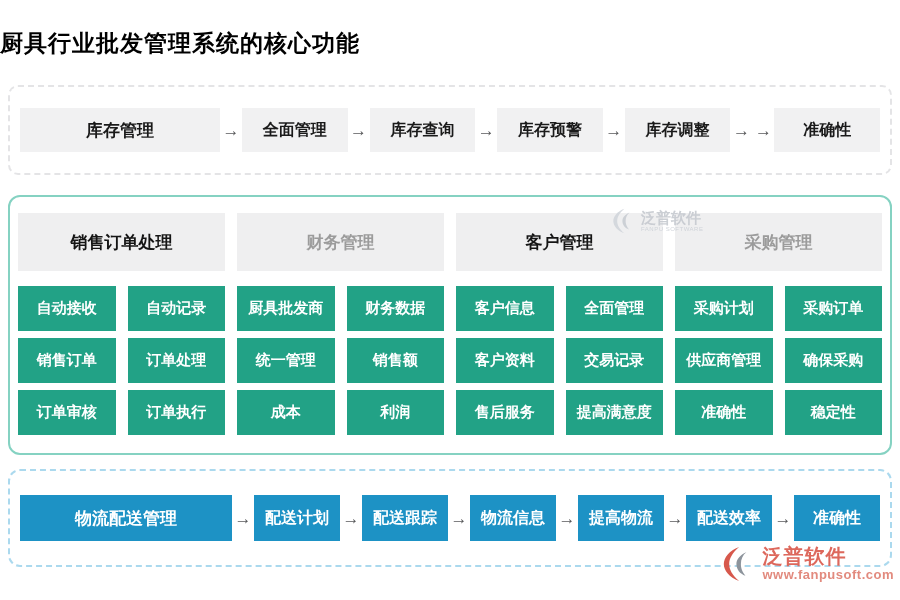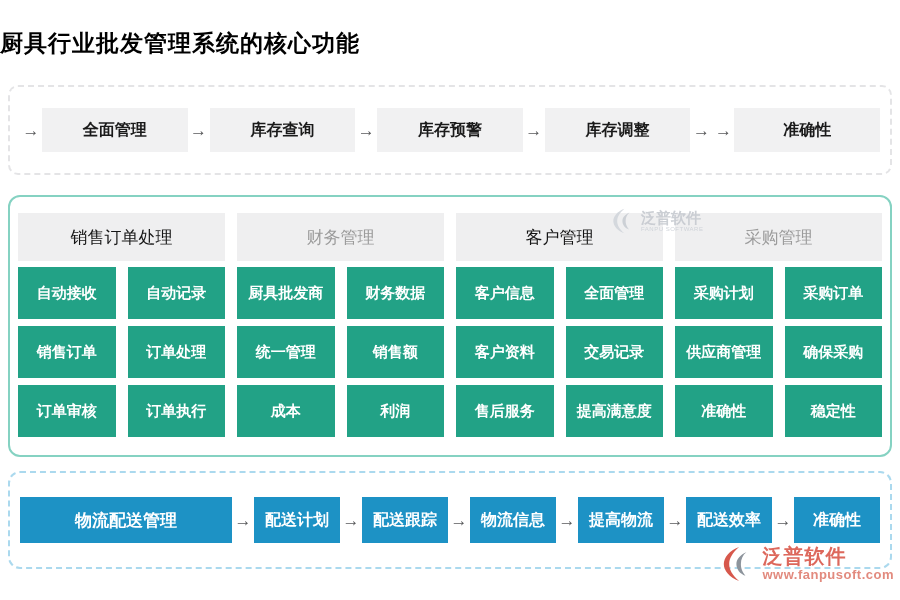--- a/index.html
+++ b/index.html
@@ -32,48 +32,49 @@
     flex:0 0 22px;text-align:center;color:#58595b;
     font-size:17px;font-weight:bold;line-height:1;
   }
   
   .sec2{
     margin:20px 8px 0;border:2px solid #85d2c2;border-radius:12px;
     box-sizing:border-box;padding:16px 8px 18px;
     display:grid;grid-template-columns:repeat(4,1fr);gap:0 12px;
   }
   .module-header{
-    height:48px;background:#efeff0;margin-bottom:6px;
+    height:58px;background:#efeff0;margin-bottom:15px;
     display:flex;align-items:center;justify-content:center;
-    font-size:17px;font-weight:normal;color:#151515;
+    font-size:17px;font-weight:bold;color:#151515;
   }
   .module-header.muted{color:#9b9b9b;}
   .module-grid{display:grid;grid-template-columns:1fr 1fr;gap:7px 12px;}
   .gbtn{
-    height:52px;background:#22a286;color:#ffffff;
+    height:45px;background:#22a286;color:#ffffff;
     display:flex;align-items:center;justify-content:center;
     font-weight:bold;font-size:15px;white-space:nowrap;
   }
   
   .wm{position:absolute;display:flex;align-items:center;}
   .wm-center{left:612px;top:208px;gap:3px;opacity:.9;}
   .wm-center svg{width:26px;height:26px;}
   .wm-center .wm-cn{font-size:15px;font-weight:bold;color:#c6cad0;line-height:1.1;}
   .wm-center .wm-en{font-size:6px;color:#ccd0d6;letter-spacing:.5px;}
   .wm-br{top:545px;right:6px;gap:4px;}
   .wm-br svg{width:36px;height:36px;}
   .wm-br .wm-cn{font-size:20px;font-weight:bold;color:#dd685c;line-height:1.1;letter-spacing:1px;}
   .wm-br .wm-url{font-size:13px;font-weight:bold;color:#e28a7e;letter-spacing:.5px;}
 </style>
 </head>
 <body>
 
 <div class="title">厨具行业批发管理系统的核心功能</div>
 
 <div class="flow-sec sec1">
+  <div class="flow-btn gray lead">库存管理</div>
   <div class="arrow">→</div>
   <div class="flow-btn gray">全面管理</div>
   <div class="arrow">→</div>
   <div class="flow-btn gray">库存查询</div>
   <div class="arrow">→</div>
   <div class="flow-btn gray">库存预警</div>
   <div class="arrow">→</div>
   <div class="flow-btn gray">库存调整</div>
   <div class="arrow">→</div>
   <div class="arrow">→</div>

